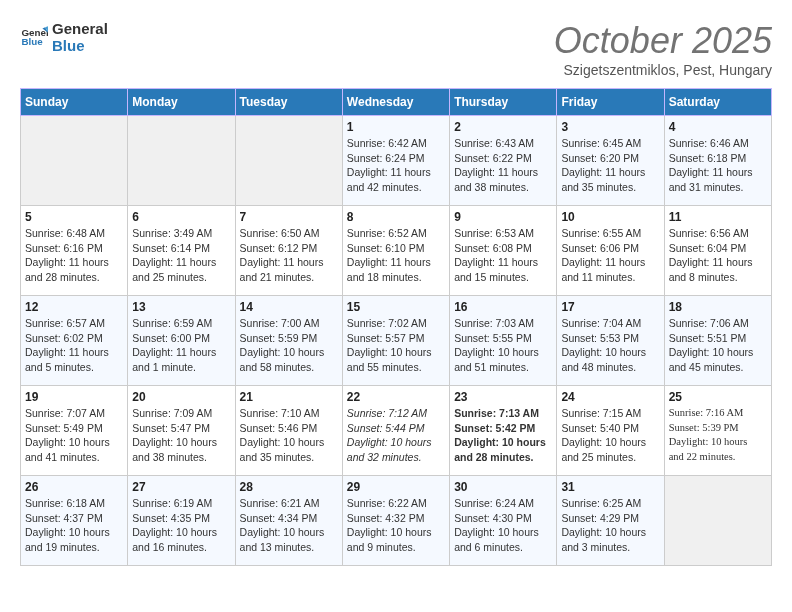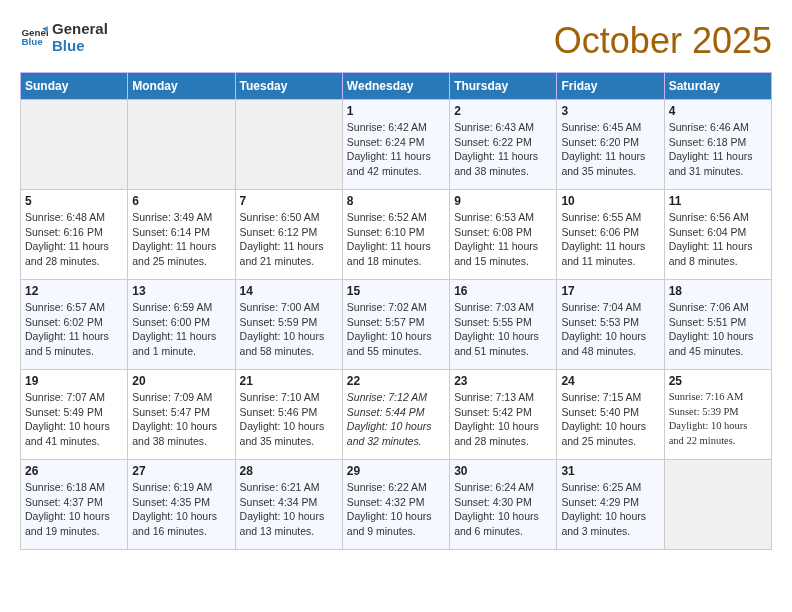--- a/index.html
+++ b/index.html
@@ -24,21 +24,22 @@
     .logo-icon {
       width: 28px;
       height: 28px;
     }
     .title-area {
       text-align: right;
     }
     .month-title {
       font-size: 36px;
       font-weight: normal;
-      color: #a16207;
+      color: #737373;
+      font-style: italic;
     }
     .subtitle {
       font-size: 14px;
       color: #555;
     }
     table {
       width: 100%;
       border-collapse: collapse;
       font-size: 11px;
     }
@@ -90,20 +91,21 @@
       <polygon points="32,8 40,14 36,6" fill="#2979b8"></polygon>
       <polygon points="36,6 40,14 42,4" fill="#4a9fd4"></polygon>
     </svg>
     <div>
       <div style="font-size:15px;font-weight:bold;color:#333;">General</div>
       <div style="font-size:15px;font-weight:bold;color:#2979b8;">Blue</div>
     </div>
   </div>
   <div class="title-area">
     <div class="month-title">October 2025</div>
+    <div class="subtitle">Szigetszentmiklos, Pest, Hungary</div>
   </div>
 </div>
 
 <table>
   <thead>
     <tr>
       <th>Sunday</th>
       <th>Monday</th>
       <th>Tuesday</th>
       <th>Wednesday</th>
@@ -272,21 +274,21 @@
         </td>
         <td>
           <div class="day-num">22</div>
           <div class="day-info" style="white-space: pre-line; font-style: italic;">Sunrise: 7:12 AM
 Sunset: 5:44 PM
 Daylight: 10 hours
 and 32 minutes.</div>
         </td>
         <td>
           <div class="day-num">23</div>
-          <div class="day-info" style="white-space: pre-line;">Sunrise: 7:13 AM
+          <div class="day-info" style="white-space: pre-line; font-weight: bold;">Sunrise: 7:13 AM
 Sunset: 5:42 PM
 Daylight: 10 hours
 and 28 minutes.</div>
         </td>
         <td>
           <div class="day-num">24</div>
           <div class="day-info" style="white-space: pre-line;">Sunrise: 7:15 AM
 Sunset: 5:40 PM
 Daylight: 10 hours
 and 25 minutes.</div>

